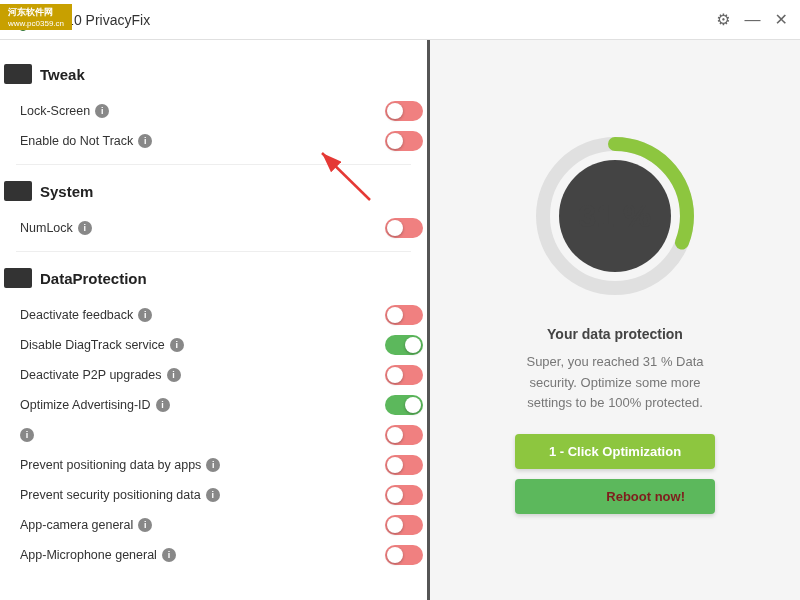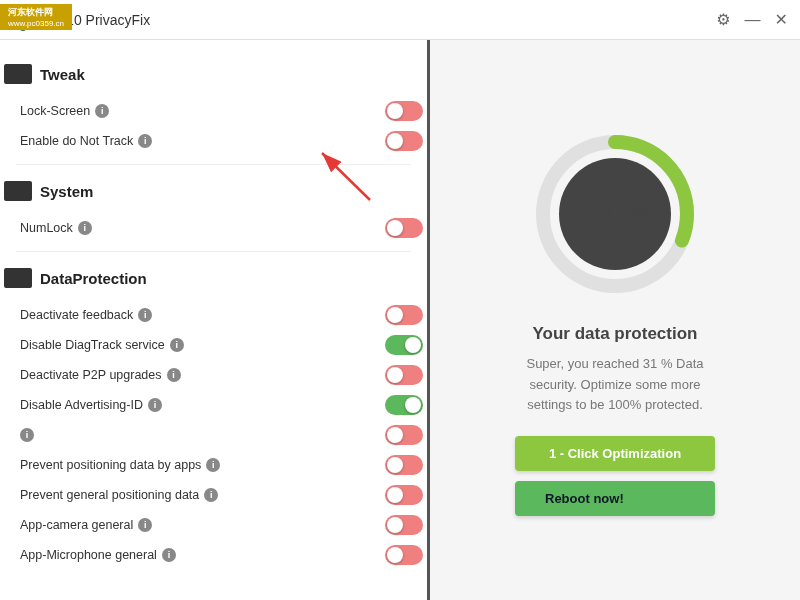--- a/index.html
+++ b/index.html
@@ -204,21 +204,21 @@
       text-align: center;
     }
     .gauge-percent {
       font-size: 32px;
       font-weight: 700;
       color: #444;
     }
 
     
     .protection-title {
-      font-size: 17px;
+      font-size: 14px;
       font-weight: 700;
       color: #444;
       margin-bottom: 10px;
       text-align: center;
     }
     .protection-desc {
       font-size: 13px;
       color: #777;
       text-align: center;
       line-height: 1.6;
@@ -236,29 +236,29 @@
       font-size: 13px;
       font-weight: 600;
       cursor: pointer;
       width: 200px;
       text-align: center;
       margin-bottom: 10px;
       box-shadow: 0 2px 4px rgba(0,0,0,0.15);
     }
     .btn-reboot {
       background: #5cb85c;
-      color: #0f172a;
+      color: #7f1d1d;
       border: none;
       border-radius: 4px;
       padding: 10px 30px;
       font-size: 13px;
       font-weight: 600;
       cursor: pointer;
       width: 200px;
-      text-align: left;
+      text-align: right;
       box-shadow: 0 2px 4px rgba(0,0,0,0.15);
     }
   </style>
 </head>
 <body>
 
 <div class="title-bar">
   <div class="title-bar-left">
 
     <svg class="title-logo" viewBox="0 0 22 22">
@@ -370,21 +370,21 @@
       </span>
       <div class="toggle">
         <div class="toggle-track off">
           <div class="toggle-thumb"></div>
         </div>
       </div>
     </div>
 
     <div class="toggle-row">
       <span class="toggle-label">
-        <span>Disable Advertising-ID</span>
+        <span>Optimize Advertising-ID</span>
         <span class="info-icon">i</span>
       </span>
       <div class="toggle">
         <div class="toggle-track on">
           <div class="toggle-thumb"></div>
         </div>
       </div>
     </div>
 
     <div class="toggle-row">
@@ -405,21 +405,21 @@
       </span>
       <div class="toggle">
         <div class="toggle-track off">
           <div class="toggle-thumb"></div>
         </div>
       </div>
     </div>
 
     <div class="toggle-row">
       <span class="toggle-label">
-        <span>Prevent general positioning data</span>
+        <span>Prevent security positioning data</span>
         <span class="info-icon">i</span>
       </span>
       <div class="toggle">
         <div class="toggle-track off">
           <div class="toggle-thumb"></div>
         </div>
       </div>
     </div>
 
     <div class="toggle-row">

